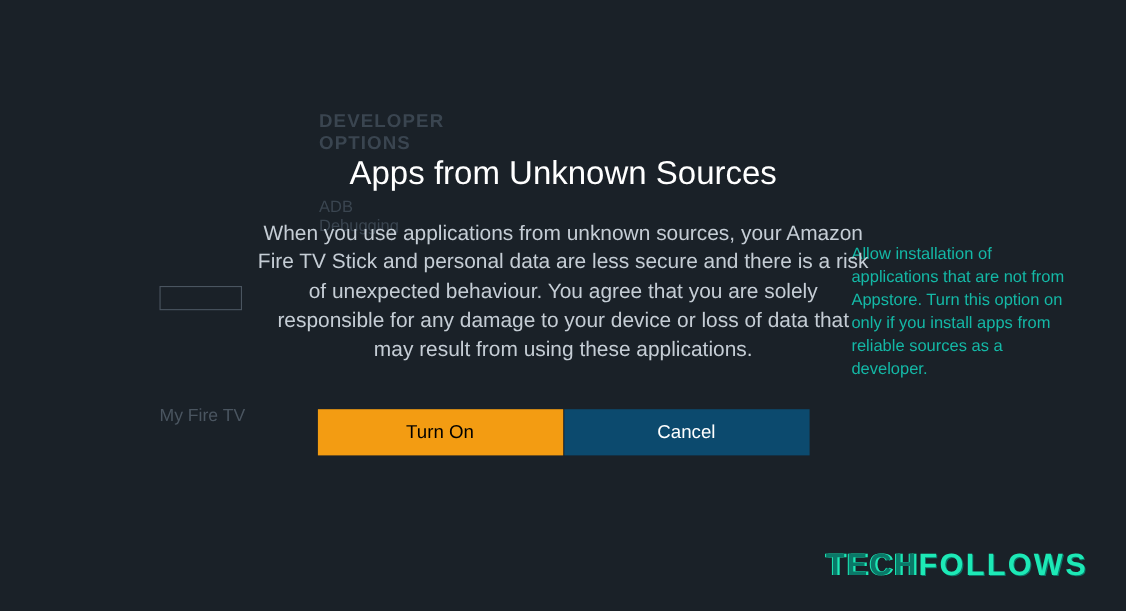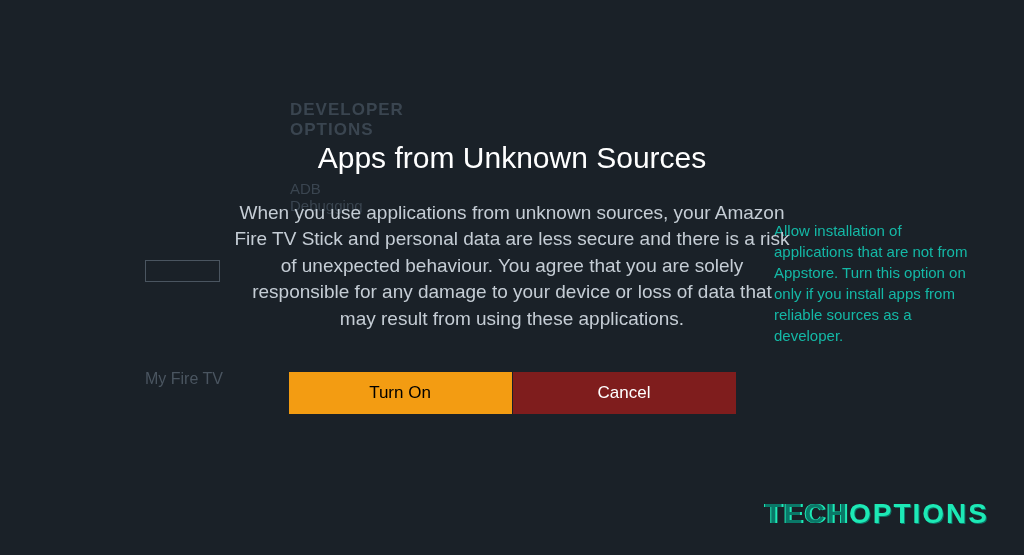--- a/index.html
+++ b/index.html
@@ -118,21 +118,21 @@
       border: none;
       font-family: inherit;
     }
     
     .btn-primary {
       background: #f39c12;
       color: #000000;
     }
     
     .btn-secondary {
-      background: #7f1d1d;
+      background: #0c4a6e;
       color: #ffffff;
     }
     
     .watermark {
       position: absolute;
       bottom: 25px;
       right: 35px;
       font-size: 28px;
       font-weight: 700;
       letter-spacing: 2px;
@@ -166,14 +166,14 @@
 <div class="dialog-overlay">
   <h1 class="dialog-title">Apps from Unknown Sources</h1>
   <p class="dialog-body">When you use applications from unknown sources, your Amazon Fire TV Stick and personal data are less secure and there is a risk of unexpected behaviour. You agree that you are solely responsible for any damage to your device or loss of data that may result from using these applications.</p>
   <div class="button-row">
     <button class="btn btn-primary">Turn On</button>
     <button class="btn btn-secondary">Cancel</button>
   </div>
 </div>
 
 <div class="watermark">
-  <span class="watermark-tech">TECH</span><span class="watermark-follows">OPTIONS</span>
+  <span class="watermark-tech">TECH</span><span class="watermark-follows">FOLLOWS</span>
 </div>
 
 </body></html>

